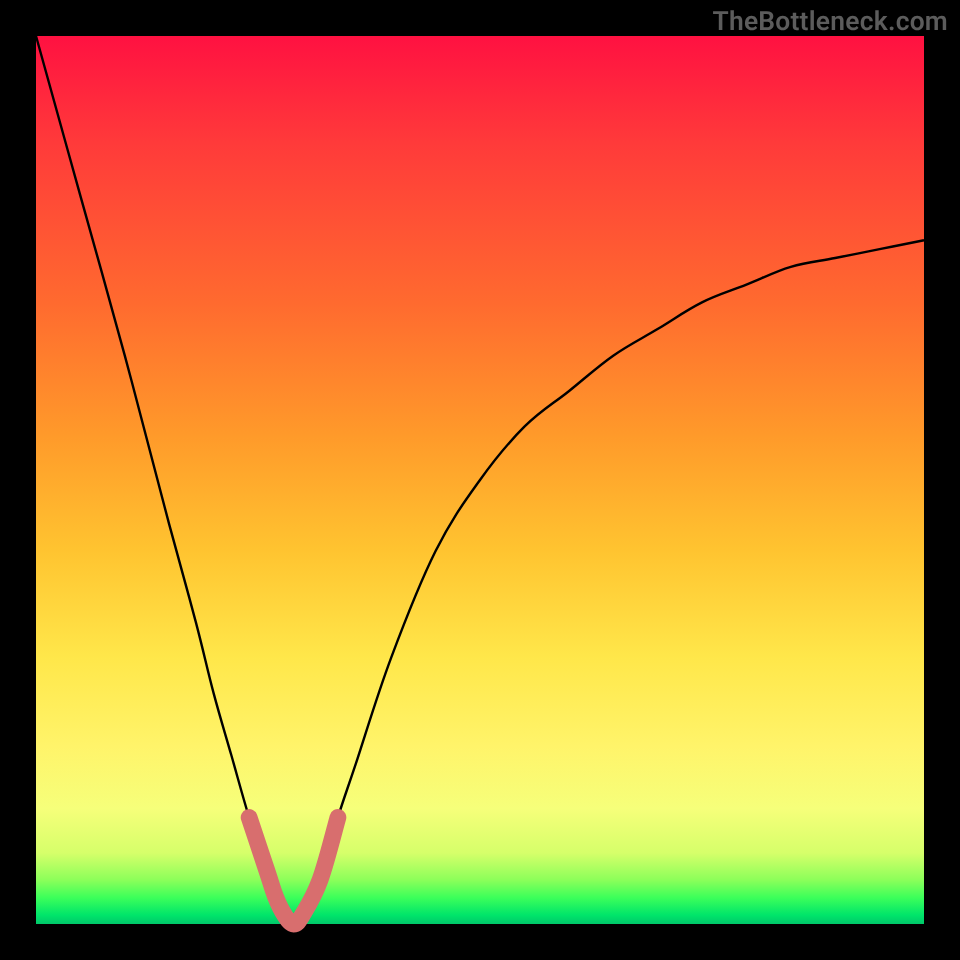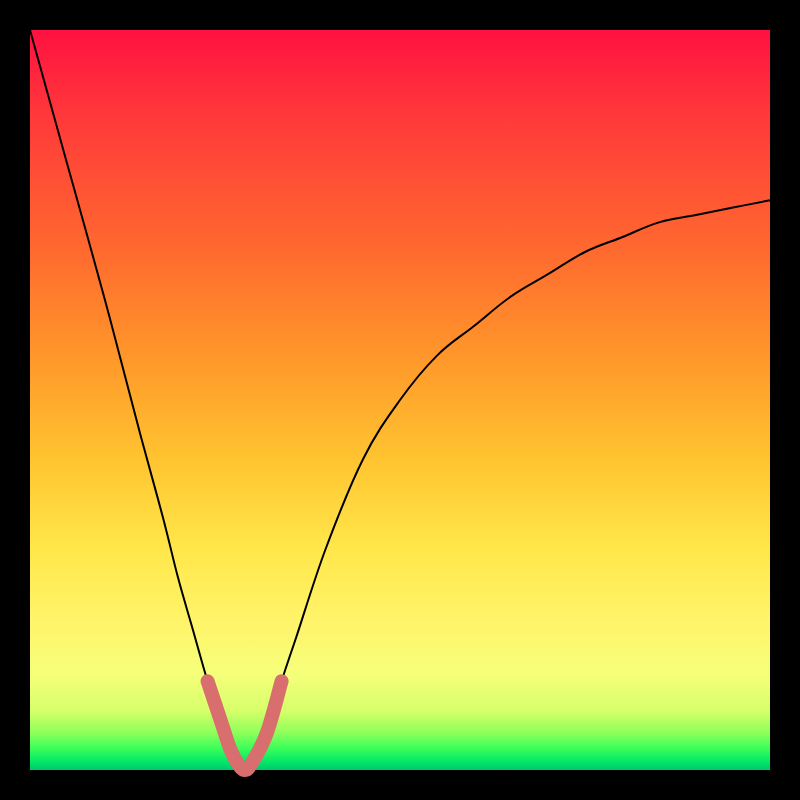--- a/index.html
+++ b/index.html
@@ -66,19 +66,20 @@
     stroke-width: 14;
     fill: none;
     stroke-linecap: round;
     stroke-linejoin: round;
   }
 </style>
 </head>
 <body>
 
 <div class="outer">
+  <div class="watermark">TheBottleneck.com</div>
   <div class="plot">
     <svg class="curves" viewBox="0 0 740 740">
       <path id="main-curve" class="curve-main" d="M 0 0 C 6.66 23.976000000000006, 23.68 85.24800000000005, 37 133.20000000000005 C 50.32 181.15200000000004, 60.68 217.11599999999999, 74 266.4 C 87.32 315.68399999999997, 100.34400000000001 367.04, 111 407 C 121.65599999999999 446.96, 126.53999999999999 463.092, 133.2 488.4 C 139.85999999999999 513.708, 142.672 527.62, 148 547.6 C 153.328 567.58, 157.472 580.752, 162.8 599.4 C 168.12800000000001 618.048, 172.272 633.884, 177.6 651.2 C 182.928 668.5160000000001, 188.404 683.6120000000001, 192.4 695.6 C 196.39600000000002 707.588, 197.136 711.14, 199.8 717.8 C 202.46400000000003 724.4599999999999, 204.53600000000003 728.604, 207.20000000000002 732.6 C 209.864 736.596, 211.936 740, 214.6 740 C 217.26399999999998 740, 218.004 739.26, 222 732.6 C 225.996 725.94, 231.472 717.652, 236.8 703 C 242.12800000000001 688.348, 246.27200000000002 668.5160000000001, 251.60000000000002 651.2 C 256.928 633.884, 258.40799999999996 630.776, 266.4 606.8 C 274.392 582.824, 284.012 549.968, 296 518 C 307.988 486.032, 319.68 455.84, 333 429.2 C 346.32 402.56, 356.68 388.648, 370 370 C 383.32 351.352, 393.68000000000006 338.91999999999996, 407.00000000000006 325.59999999999997 C 420.32000000000005 312.28, 430.68 306.656, 444 296 C 457.32 285.344, 467.68 275.724, 481 266.4 C 494.32 257.07599999999996, 504.68 252.19199999999998, 518 244.2 C 531.32 236.208, 541.68 228.66, 555 222 C 568.32 215.34, 578.68 212.52800000000005, 592 207.20000000000005 C 605.32 201.87200000000004, 615.68 196.396, 629 192.39999999999998 C 642.32 188.40399999999997, 652.68 187.664, 666 185 C 679.32 182.336, 689.68 180.26400000000004, 703 177.60000000000002 C 716.32 174.936, 733.34 171.53199999999995, 740 170.19999999999993"></path>
       <path id="marker-curve" class="marker" d="M 177.6 651.2 C 180.264 659.192, 188.404 683.6120000000001, 192.4 695.6 C 196.39600000000002 707.588, 197.136 711.14, 199.8 717.8 C 202.46400000000003 724.4599999999999, 204.53600000000003 728.604, 207.20000000000002 732.6 C 209.864 736.596, 211.936 740, 214.6 740 C 217.26399999999998 740, 218.004 739.26, 222 732.6 C 225.996 725.94, 231.472 717.652, 236.8 703 C 242.12800000000001 688.348, 248.936 660.524, 251.60000000000002 651.2"></path>
     </svg>
   </div>
 </div>
 
 </body></html>

